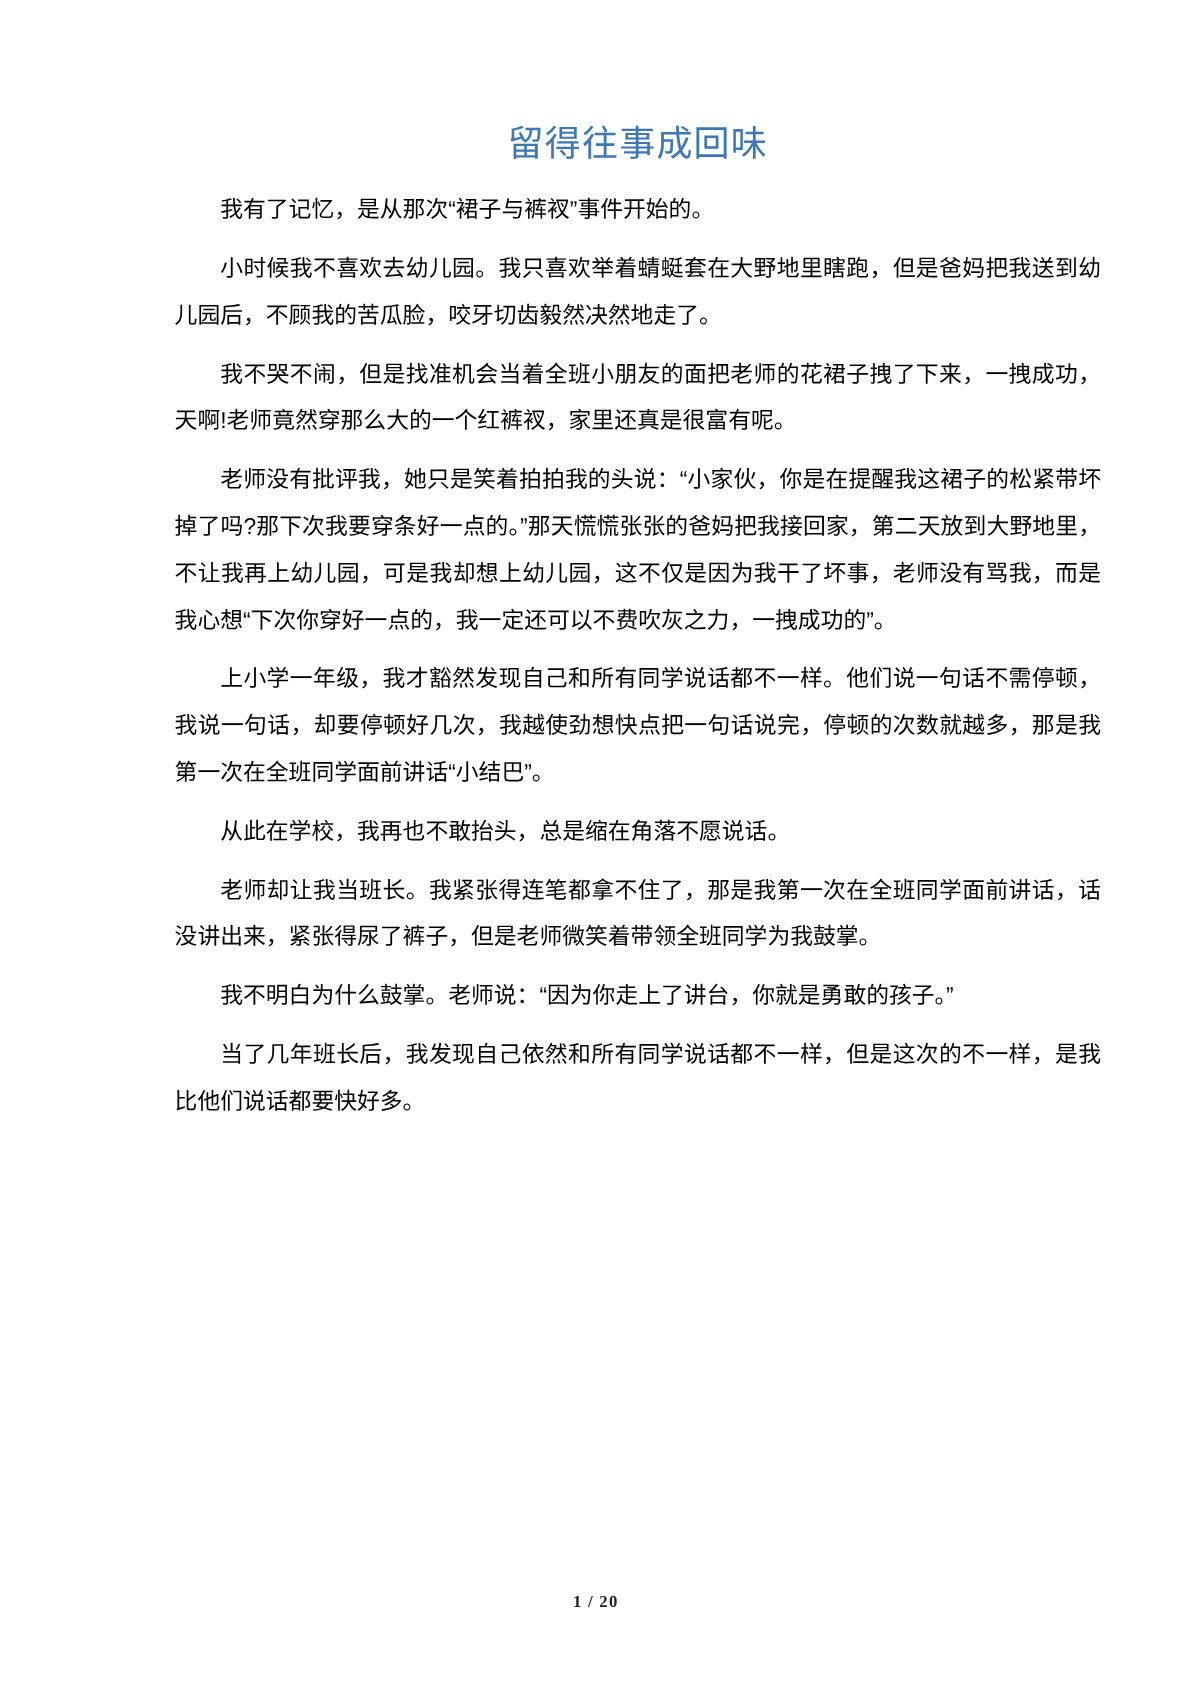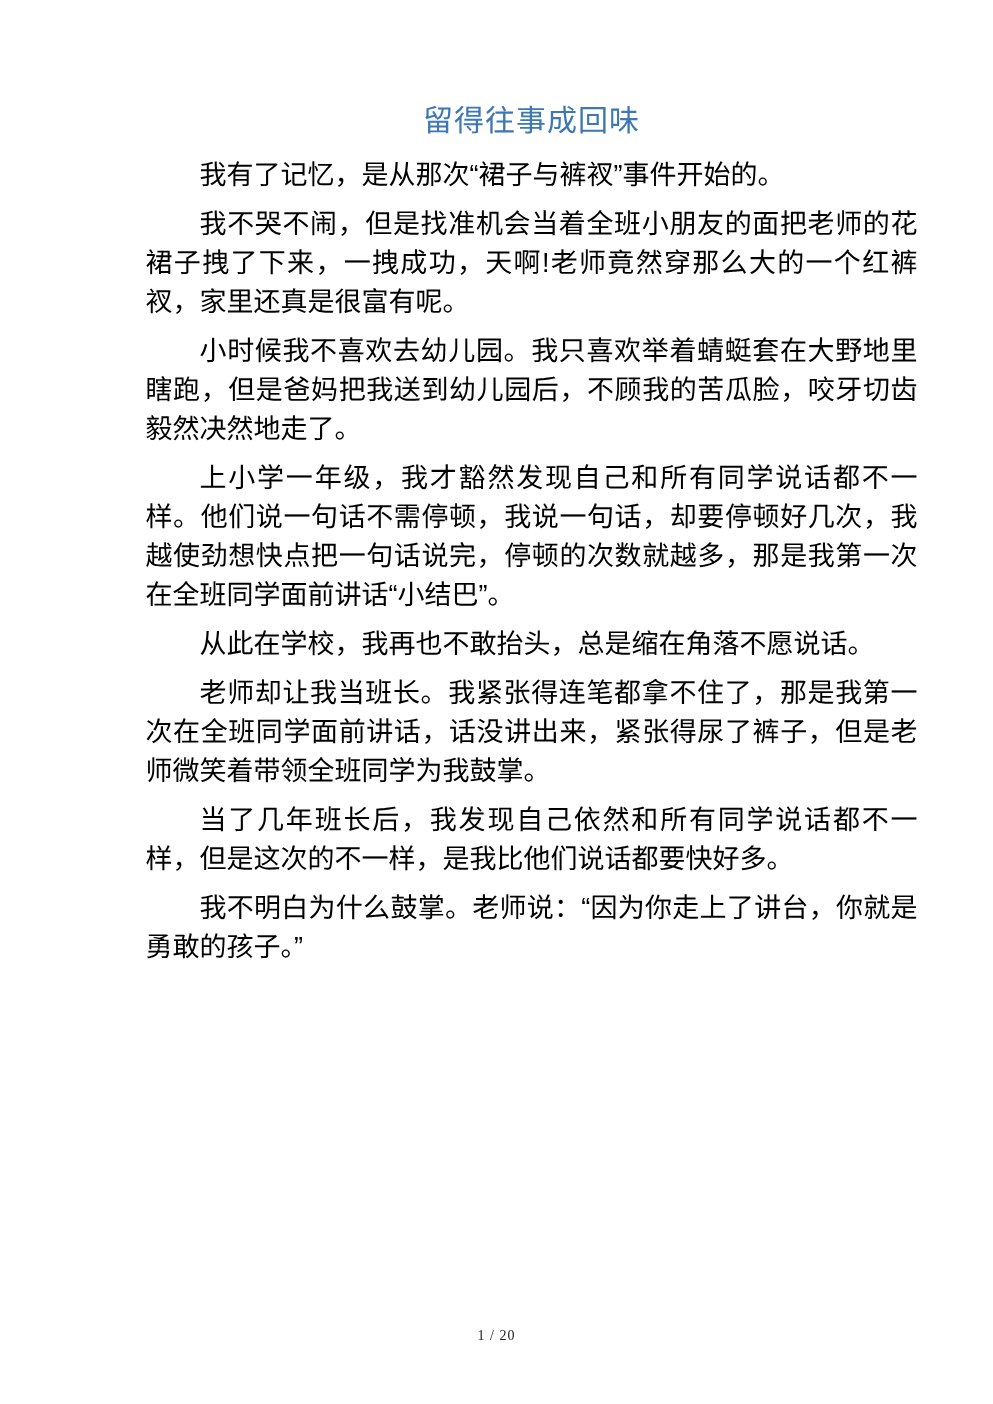--- a/index.html
+++ b/index.html
@@ -31,61 +31,62 @@
     font-size: 30px;
     font-weight: 400;
     letter-spacing: 1px;
     line-height: 1.4;
     margin: 0 0 14px 0;
     padding: 0;
   }
   .para {
     margin: 0;
     padding: 0;
-    font-size: 27px;
+    font-size: 19px;
     line-height: 39px;
     color: #000000;
     text-align: justify;
     text-justify: inter-ideograph;
     text-indent: 2em;
     font-family: "Liberation Sans", "DejaVu Sans", sans-serif;
     font-weight: 400;
     word-break: break-all;
   }
   .para + .para {
     margin-top: 10px;
   }
   .footer {
     position: absolute;
     left: 0;
     right: 0;
     top: 1328px;
     text-align: center;
     font-family: "Liberation Serif", "DejaVu Serif", serif;
     font-size: 14px;
-    font-weight: normal;
+    font-weight: bold;
     color: #222222;
     letter-spacing: 1px;
   }
 </style>
 </head>
 <body>
 
 <div class="page">
 
   <div class="content">
 
     <h1 class="doc-title">留得往事成回味</h1>
 
     <p class="para">我有了记忆，是从那次“裙子与裤衩”事件开始的。</p>
+    <p class="para">小时候我不喜欢去幼儿园。我只喜欢举着蜻蜓套在大野地里瞎跑，但是爸妈把我送到幼儿园后，不顾我的苦瓜脸，咬牙切齿毅然决然地走了。</p>
     <p class="para">我不哭不闹，但是找准机会当着全班小朋友的面把老师的花裙子拽了下来，一拽成功，天啊!老师竟然穿那么大的一个红裤衩，家里还真是很富有呢。</p>
-    <p class="para">小时候我不喜欢去幼儿园。我只喜欢举着蜻蜓套在大野地里瞎跑，但是爸妈把我送到幼儿园后，不顾我的苦瓜脸，咬牙切齿毅然决然地走了。</p>
+    <p class="para">老师没有批评我，她只是笑着拍拍我的头说：“小家伙，你是在提醒我这裙子的松紧带坏掉了吗?那下次我要穿条好一点的。”那天慌慌张张的爸妈把我接回家，第二天放到大野地里，不让我再上幼儿园，可是我却想上幼儿园，这不仅是因为我干了坏事，老师没有骂我，而是我心想“下次你穿好一点的，我一定还可以不费吹灰之力，一拽成功的”。</p>
     <p class="para">上小学一年级，我才豁然发现自己和所有同学说话都不一样。他们说一句话不需停顿，我说一句话，却要停顿好几次，我越使劲想快点把一句话说完，停顿的次数就越多，那是我第一次在全班同学面前讲话“小结巴”。</p>
     <p class="para">从此在学校，我再也不敢抬头，总是缩在角落不愿说话。</p>
     <p class="para">老师却让我当班长。我紧张得连笔都拿不住了，那是我第一次在全班同学面前讲话，话没讲出来，紧张得尿了裤子，但是老师微笑着带领全班同学为我鼓掌。</p>
+    <p class="para">我不明白为什么鼓掌。老师说：“因为你走上了讲台，你就是勇敢的孩子。”</p>
     <p class="para">当了几年班长后，我发现自己依然和所有同学说话都不一样，但是这次的不一样，是我比他们说话都要快好多。</p>
-    <p class="para">我不明白为什么鼓掌。老师说：“因为你走上了讲台，你就是勇敢的孩子。”</p>
 
   </div>
 
   <div class="footer">1 / 20</div>
 
 </div>
 
 </body></html>

